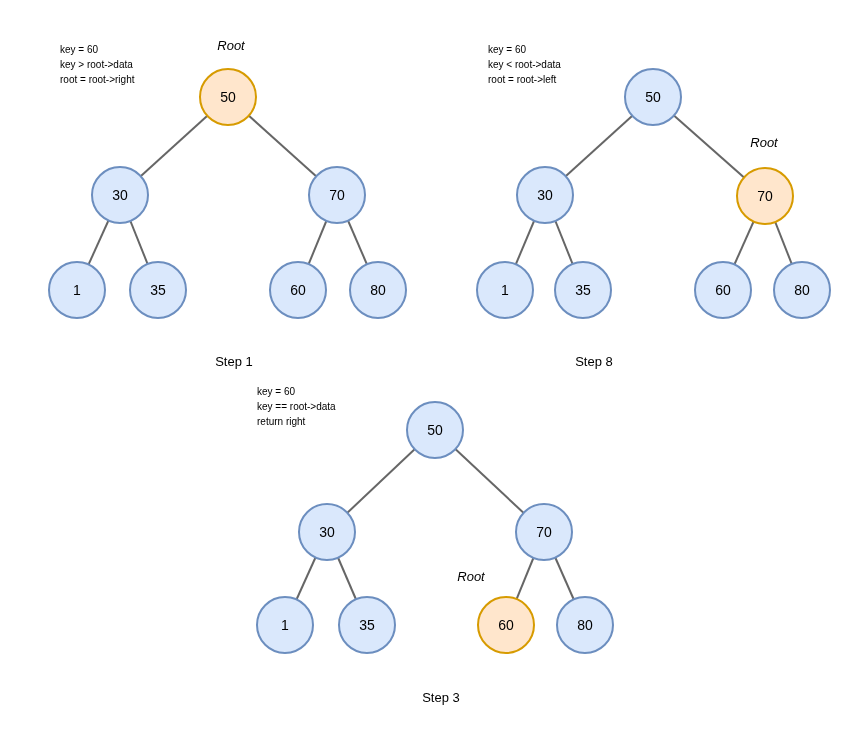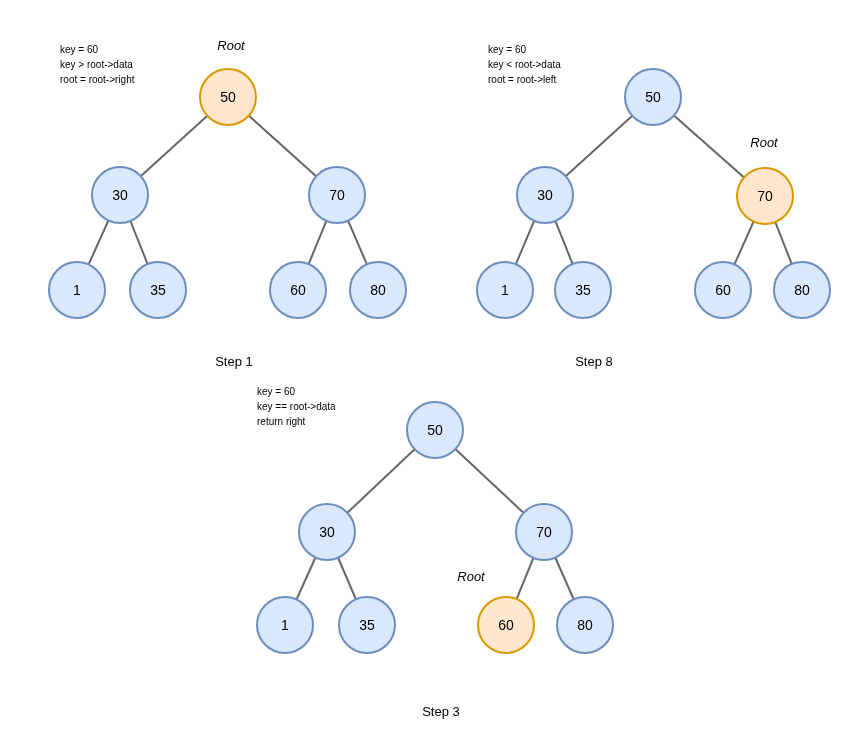--- a/index.html
+++ b/index.html
@@ -116,14 +116,14 @@
     <div class="node" style="left: 256px; top: 596px; width: 58px; height: 58px; background: rgb(218, 232, 252); border-color: rgb(108, 142, 191); color: rgb(0, 0, 0);">1</div>
     <div class="node" style="left: 338px; top: 596px; width: 58px; height: 58px; background: rgb(218, 232, 252); border-color: rgb(108, 142, 191); color: rgb(0, 0, 0);">35</div>
     <div class="node" style="left: 477px; top: 596px; width: 58px; height: 58px; background: rgb(255, 230, 204); border-color: rgb(215, 155, 0); color: rgb(0, 0, 0);">60</div>
     <div class="node" style="left: 556px; top: 596px; width: 58px; height: 58px; background: rgb(218, 232, 252); border-color: rgb(108, 142, 191); color: rgb(0, 0, 0);">80</div>
     <div class="float-label" style="left: 471px; top: 577px;">Root</div>
     <div class="annotation" style="left: 257px; top: 384px;">
       <div>key = 60</div>
       <div>key == root-&gt;data</div>
       <div>return right</div>
     </div>
-    <div class="step-label" style="left: 441px; top: 698px; margin-top: 14px;">Step 3</div>
+    <div class="step-label" style="left: 441px; top: 698px;">Step 3</div>
   </div>
 
 </body></html>

